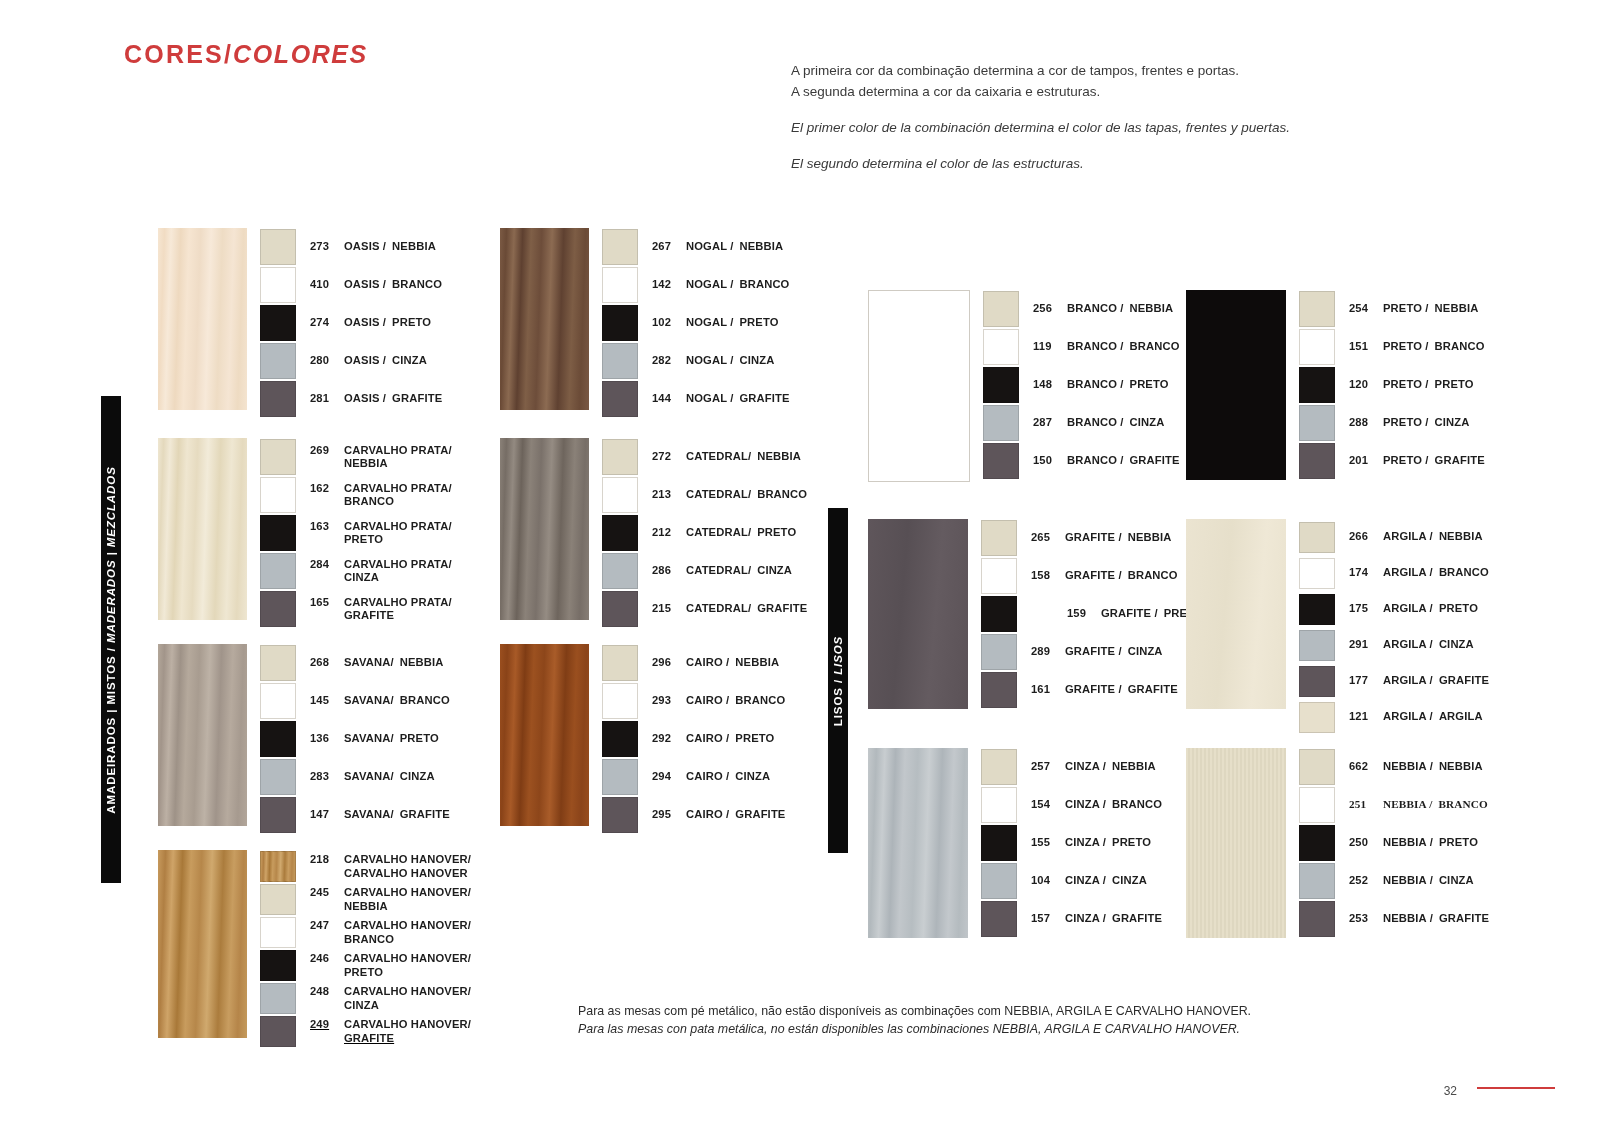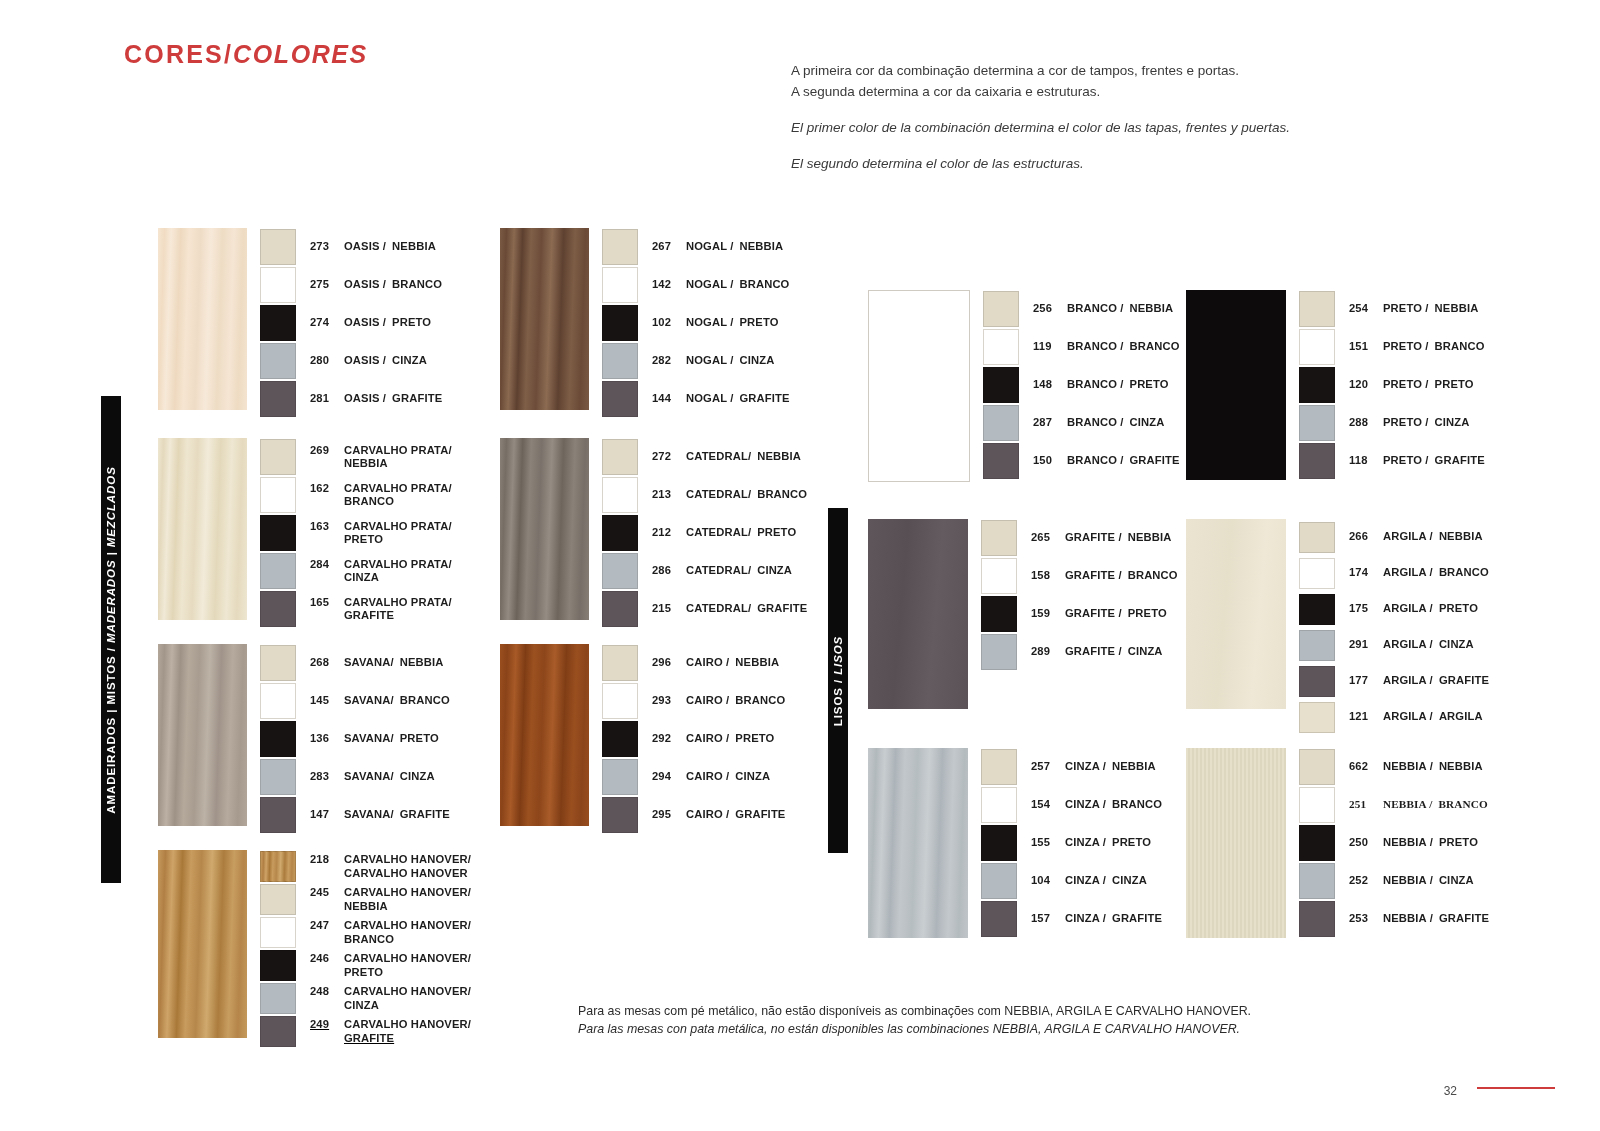--- a/index.html
+++ b/index.html
@@ -104,21 +104,21 @@
         <div class="row" style="height: 38px;">
           <div class="chip" style="height: 36px; background: rgb(224, 218, 198); border-color: rgba(0, 0, 0, 0.12);"></div>
           <div class="lbl inline">
             <span class="num">273</span>
             <span class="nm"><span class="base">OASIS /</span><span style="margin-left: 6px;">NEBBIA</span></span>
           </div>
         </div>
         <div class="row" style="height: 38px;">
           <div class="chip" style="height: 36px; background: rgb(255, 255, 255);"></div>
           <div class="lbl inline">
-            <span class="num">275</span>
+            <span class="num">410</span>
             <span class="nm"><span class="base">OASIS /</span><span style="margin-left: 6px;">BRANCO</span></span>
           </div>
         </div>
         <div class="row" style="height: 38px;">
           <div class="chip" style="height: 36px; background: rgb(22, 19, 18); border-color: rgba(0, 0, 0, 0.12);"></div>
           <div class="lbl inline">
             <span class="num">274</span>
             <span class="nm"><span class="base">OASIS /</span><span style="margin-left: 6px;">PRETO</span></span>
           </div>
         </div>
@@ -452,21 +452,21 @@
         <div class="row" style="height: 38px;">
           <div class="chip" style="height: 36px; background: rgb(180, 187, 192); border-color: rgba(0, 0, 0, 0.12);"></div>
           <div class="lbl inline">
             <span class="num">288</span>
             <span class="nm"><span class="base">PRETO /</span><span style="margin-left: 6px;">CINZA</span></span>
           </div>
         </div>
         <div class="row" style="height: 38px;">
           <div class="chip" style="height: 36px; background: rgb(94, 85, 90); border-color: rgba(0, 0, 0, 0.12);"></div>
           <div class="lbl inline">
-            <span class="num">118</span>
+            <span class="num">201</span>
             <span class="nm"><span class="base">PRETO /</span><span style="margin-left: 6px;">GRAFITE</span></span>
           </div>
         </div>
       </div>
     </div>
     <div class="family" style="left: 868px; top: 519px;">
       <div class="tex" style="height: 190px; width: 100px; background: linear-gradient(95deg, rgb(95, 86, 91) 0%, rgb(87, 79, 84) 35%, rgb(100, 91, 96) 65%, rgb(91, 82, 87) 100%);"></div>
       <div class="rows">
         <div class="row" style="height: 38px;">
           <div class="chip" style="height: 36px; background: rgb(224, 218, 198); border-color: rgba(0, 0, 0, 0.12);"></div>
@@ -475,32 +475,39 @@
             <span class="nm"><span class="base">GRAFITE /</span><span style="margin-left: 6px;">NEBBIA</span></span>
           </div>
         </div>
         <div class="row" style="height: 38px;">
           <div class="chip" style="height: 36px; background: rgb(255, 255, 255);"></div>
           <div class="lbl inline">
             <span class="num">158</span>
             <span class="nm"><span class="base">GRAFITE /</span><span style="margin-left: 6px;">BRANCO</span></span>
           </div>
         </div>
-        <div class="row" style="height: 38px;">
+        <div class="row" style="height: 38px; gap: 36px;">
           <div class="chip" style="height: 36px; background: rgb(22, 19, 18); border-color: rgba(0, 0, 0, 0.12);"></div>
           <div class="lbl inline">
             <span class="num">159</span>
             <span class="nm"><span class="base">GRAFITE /</span><span style="margin-left: 6px;">PRETO</span></span>
           </div>
         </div>
         <div class="row" style="height: 38px;">
           <div class="chip" style="height: 36px; background: rgb(180, 187, 192); border-color: rgba(0, 0, 0, 0.12);"></div>
           <div class="lbl inline">
             <span class="num">289</span>
             <span class="nm"><span class="base">GRAFITE /</span><span style="margin-left: 6px;">CINZA</span></span>
+          </div>
+        </div>
+        <div class="row" style="height: 38px;">
+          <div class="chip" style="height: 36px; background: rgb(94, 85, 90); border-color: rgba(0, 0, 0, 0.12);"></div>
+          <div class="lbl inline">
+            <span class="num">161</span>
+            <span class="nm"><span class="base">GRAFITE /</span><span style="margin-left: 6px;">GRAFITE</span></span>
           </div>
         </div>
       </div>
     </div>
     <div class="family" style="left: 1186px; top: 519px;">
       <div class="tex" style="height: 190px; width: 100px; background: linear-gradient(95deg, rgb(235, 228, 209) 0%, rgb(230, 223, 202) 40%, rgb(239, 232, 214) 70%, rgb(233, 226, 206) 100%);"></div>
       <div class="rows">
         <div class="row" style="height: 36px;">
           <div class="chip" style="height: 31px; background: rgb(224, 218, 198); border-color: rgba(0, 0, 0, 0.12);"></div>
           <div class="lbl inline">

